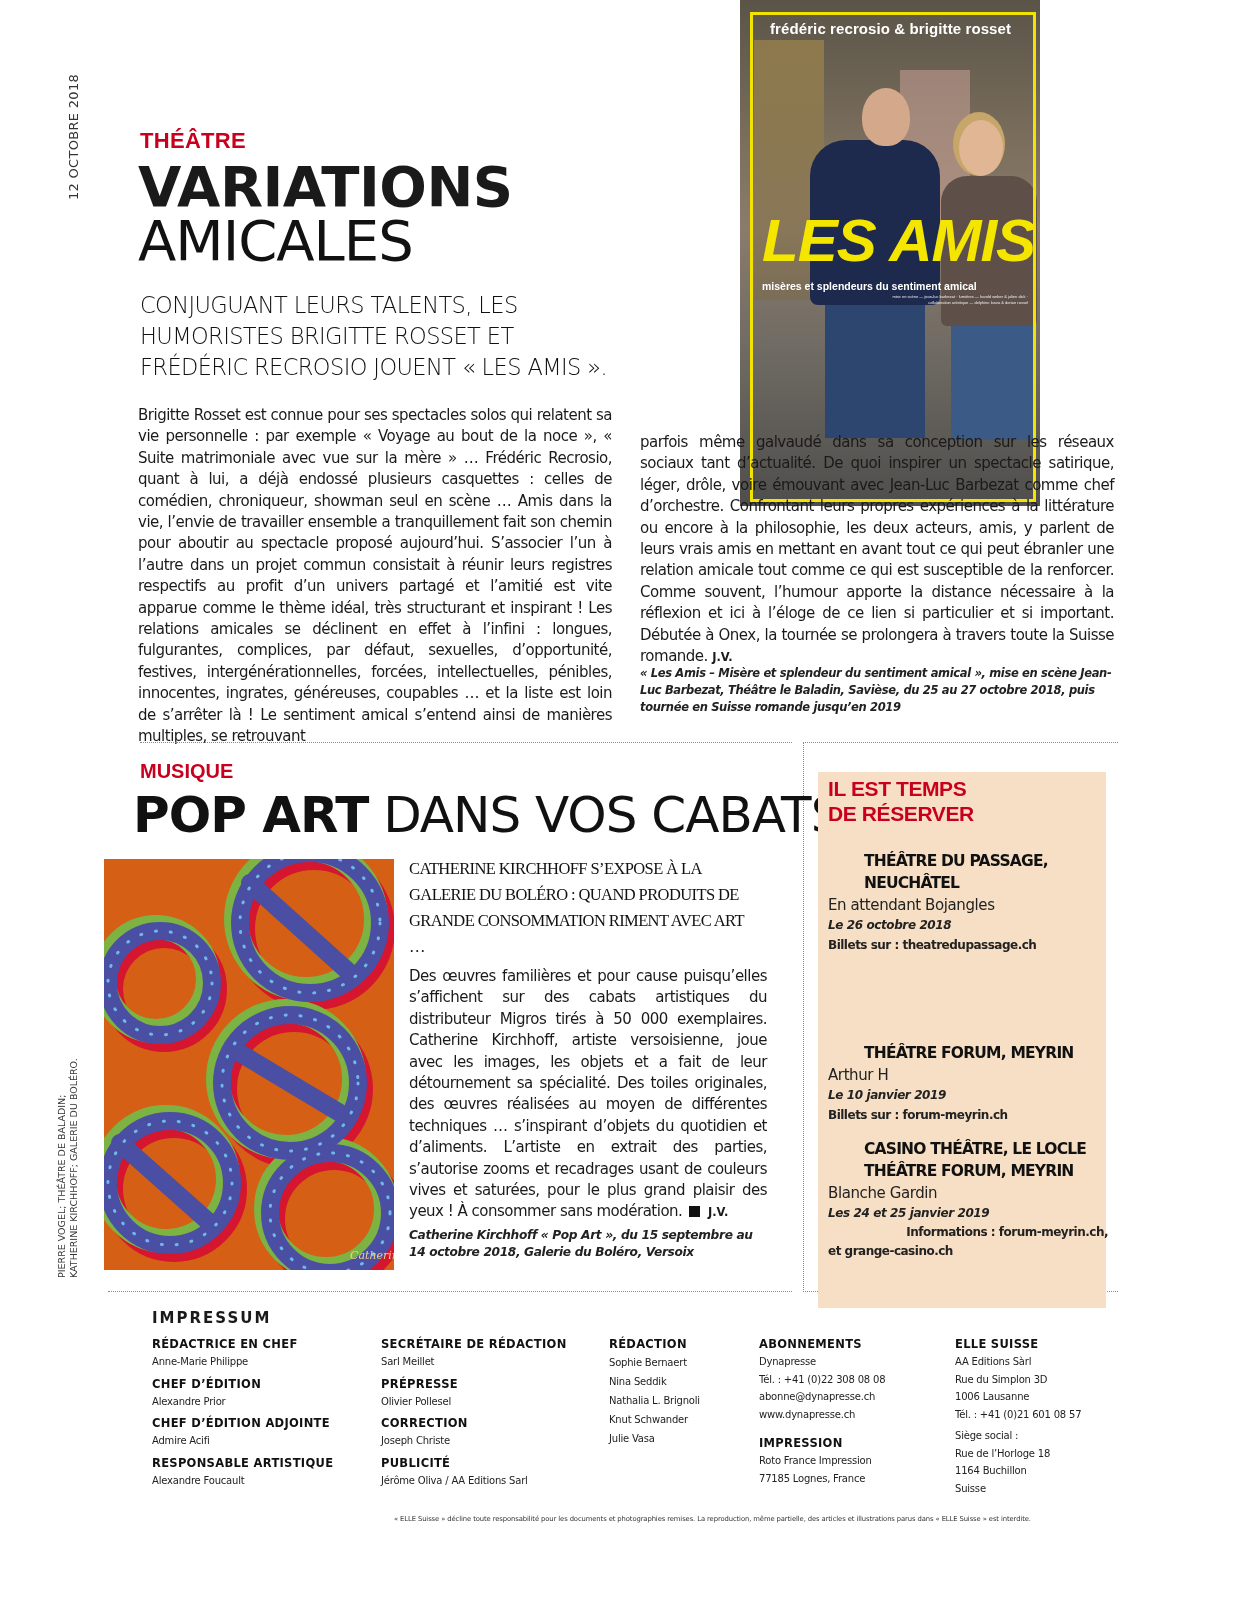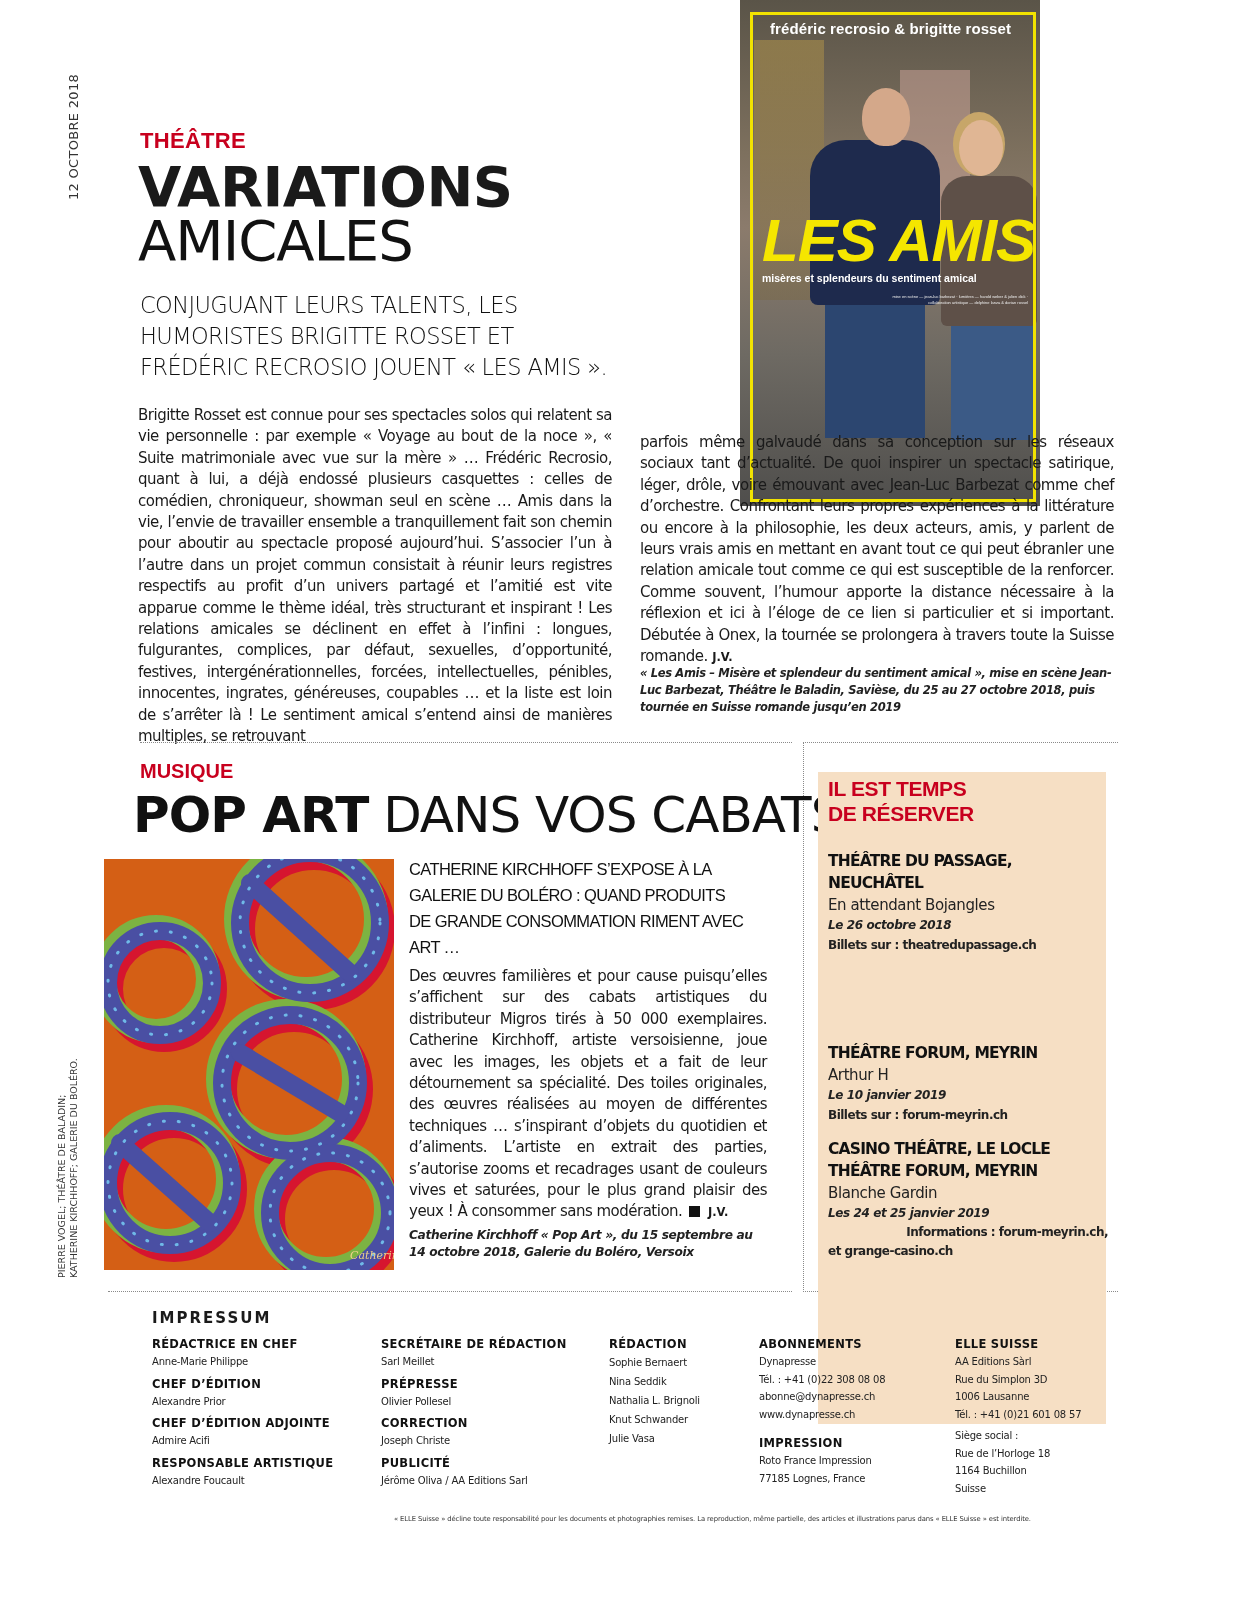--- a/index.html
+++ b/index.html
@@ -28,21 +28,21 @@
   #poster .building-mid { position: absolute; left: 160px; top: 70px; width: 70px; height: 180px; background: #c9a398; opacity: .55; }
   #poster .man { position: absolute; left: 40px; top: 88px; width: 160px; height: 345px; }
   #poster .man .head { position: absolute; left: 82px; top: 0; width: 48px; height: 58px; background: #d4a88a; border-radius: 50% 50% 45% 45%; }
   #poster .man .body { position: absolute; left: 30px; top: 52px; width: 130px; height: 165px; background: #1e2a4d; border-radius: 36px 36px 8px 8px; }
   #poster .man .legs { position: absolute; left: 45px; top: 210px; width: 100px; height: 140px; background: #2c4670; }
   #poster .woman { position: absolute; left: 197px; top: 120px; width: 100px; height: 310px; }
   #poster .woman .head { position: absolute; left: 22px; top: 0; width: 44px; height: 56px; background: #e0b694; border-radius: 50%; box-shadow: -2px -4px 0 4px #c7a669; }
   #poster .woman .body { position: absolute; left: 4px; top: 56px; width: 96px; height: 150px; background: #5e5048; border-radius: 26px 26px 6px 6px; }
   #poster .woman .legs { position: absolute; left: 14px; top: 200px; width: 82px; height: 120px; background: #3b5a86; }
   #poster .big-title { position: absolute; left: 22px; top: 210px; color: #f5e600; font-size: 60px; font-weight: bold; font-style: italic; letter-spacing: -1px; line-height: 62px; text-align: center; }
-  #poster .sub { position: absolute; left: 22px; top: 272px; color: #fff; font-size: 10.5px; font-weight: bold; white-space: nowrap; }
+  #poster .sub { position: absolute; left: 22px; top: 280px; color: #fff; font-size: 10.5px; font-weight: bold; white-space: nowrap; }
   #poster .tiny { position: absolute; right: 12px; top: 294px; width: 150px; color: #eee; font-size: 4px; line-height: 6px; text-align: right; }
 
   
   .body-text { font-family: "DejaVu Sans", sans-serif; font-size: 15px; line-height: 21.4px; letter-spacing: -0.5px; color: #1a1a1a; text-align: justify; }
   #theatre-col1 { left: 138px; top: 405px; width: 474px; }
   #theatre-col2 { left: 640px; top: 432px; width: 474px; }
   .sig { font-weight: bold; font-size: 11.5px; letter-spacing: 0; }
   #theatre-caption { left: 640px; top: 665px; width: 476px; font-family: "DejaVu Sans", sans-serif; font-size: 11.5px; line-height: 17px; font-style: italic; font-weight: bold; letter-spacing: -0.35px; color: #222; }
 
   
@@ -50,30 +50,30 @@
   .vrule { position: absolute; border-left: 1px dotted #8a8a8a; width: 0; }
 
   
   #music-kicker { left: 140px; top: 760px; font-size: 20px; font-weight: bold; }
   #music-title { left: 133px; top: 786px; font-size: 50px; line-height: 58px; font-family: "DejaVu Sans", sans-serif; letter-spacing: -1px; white-space: nowrap; color: #111; }
   #music-title .b { font-weight: bold; }
   #music-title .l { font-weight: normal; }
 
   #artwork { left: 104px; top: 859px; width: 290px; height: 411px; overflow: hidden; background: #d45f15; }
 
-  #music-lede { left: 409px; top: 856px; width: 340px; font-family: Liberation Sans, sans-serif; font-size: 16.5px; line-height: 26px; letter-spacing: -0.6px; color: #111; }
+  #music-lede { left: 409px; top: 856px; width: 340px; font-family: Liberation Serif, serif; font-size: 16.5px; line-height: 26px; letter-spacing: -0.6px; color: #111; }
   #music-body { left: 409px; top: 966px; width: 358px; }
   #music-body .sq { display: inline-block; width: 11px; height: 11px; background: #111; margin: 0 4px 0 2px; vertical-align: -1px; }
   #music-caption { left: 409px; top: 1227px; width: 360px; font-family: "DejaVu Sans", sans-serif; font-size: 12.2px; line-height: 17px; font-style: italic; font-weight: bold; letter-spacing: -0.35px; color: #222; }
 
   
-  #reserve-box { left: 818px; top: 772px; width: 288px; height: 652px; background: #f6dfc4; padding: 0 22px 0 10px; }
+  #reserve-box { left: 818px; top: 772px; width: 288px; height: 536px; background: #f6dfc4; padding: 0 22px 0 10px; }
   #reserve-title { position: absolute; left: 10px; top: 4px; font-size: 21px; line-height: 25px; font-weight: bold; letter-spacing: -0.4px; }
   .venue { position: absolute; left: 10px; width: 280px; }
-  .venue .vname { font-family: "DejaVu Sans", sans-serif; font-size: 15.5px; line-height: 22px; font-weight: bold; letter-spacing: -0.8px; color: #111; }
+  .venue .vname { font-family: "DejaVu Sans", sans-serif; font-size: 15.5px; line-height: 22px; font-weight: bold; letter-spacing: -0.8px; color: #111; margin-left: 36px; }
   .venue .show { font-family: "DejaVu Sans", sans-serif; font-size: 15px; line-height: 22px; letter-spacing: -0.4px; color: #222; }
   .venue .when { font-family: "DejaVu Sans", sans-serif; font-size: 12px; line-height: 19px; font-style: italic; font-weight: bold; letter-spacing: -0.4px; color: #222; }
   .venue .tix { font-family: "DejaVu Sans", sans-serif; font-size: 12px; line-height: 20px; font-weight: bold; letter-spacing: -0.5px; color: #222; }
 
   
   #impressum-title { left: 152px; top: 1309px; font-size: 15px; font-weight: bold; letter-spacing: 2px; font-family: "DejaVu Sans", sans-serif; }
   .imp-col { position: absolute; top: 1336px; }
   .imp-col .h { font-family: "DejaVu Sans", sans-serif; font-size: 11.5px; font-weight: bold; letter-spacing: 0.3px; line-height: 17px; color: #111; }
   .imp-col .v { font-family: "DejaVu Sans", sans-serif; font-size: 10px; line-height: 17.5px; color: #222; letter-spacing: -0.2px; }
   .imp-col .grp { margin-bottom: 5px; }

